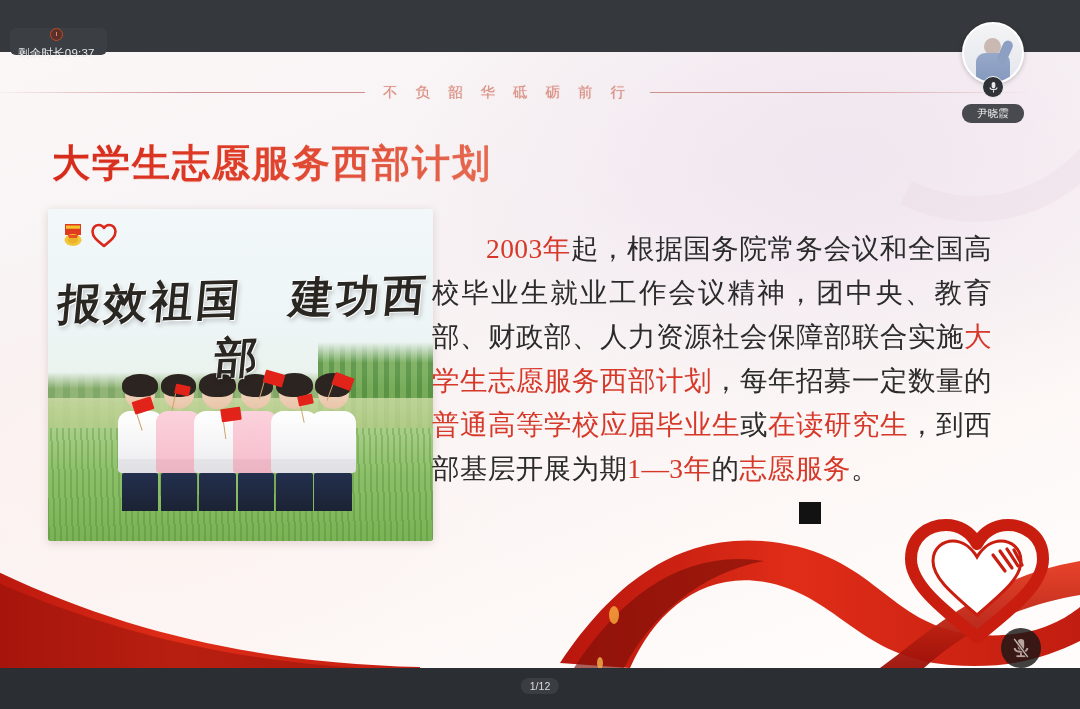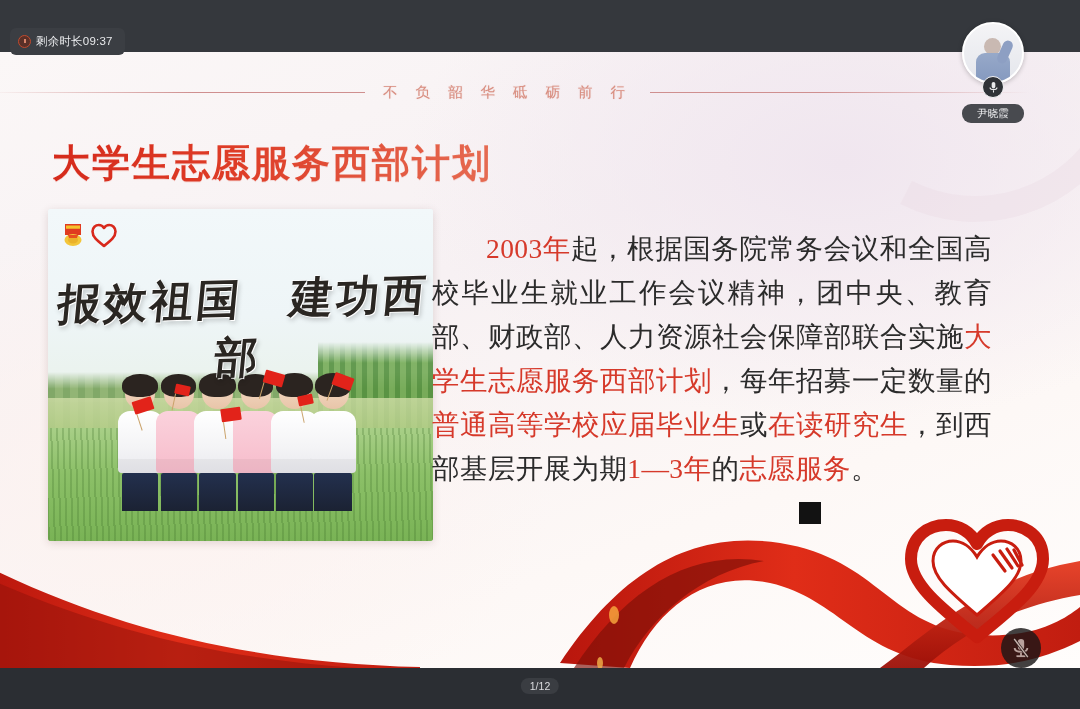--- a/index.html
+++ b/index.html
@@ -19,20 +19,21 @@
     background:#35383d;
   }
 
   
   #timer-badge {
     position:absolute; left:10px; top:28px; height:27px;
     display:flex; align-items:center; gap:5px;
     padding:0 12px 0 8px;
     background:#3b3e43; border-radius:6px;
     z-index:40;
+    flex-direction:column;
   }
   #timer-icon {
     width:13px; height:13px; border-radius:50%;
     border:1.6px solid #c24a2d; background:#5a3028;
     position:relative; flex:none;
   }
   #timer-icon:after {
     content:""; position:absolute; left:5px; top:2.5px;
     width:1.3px; height:4.5px; background:#e0estimate;
   }

